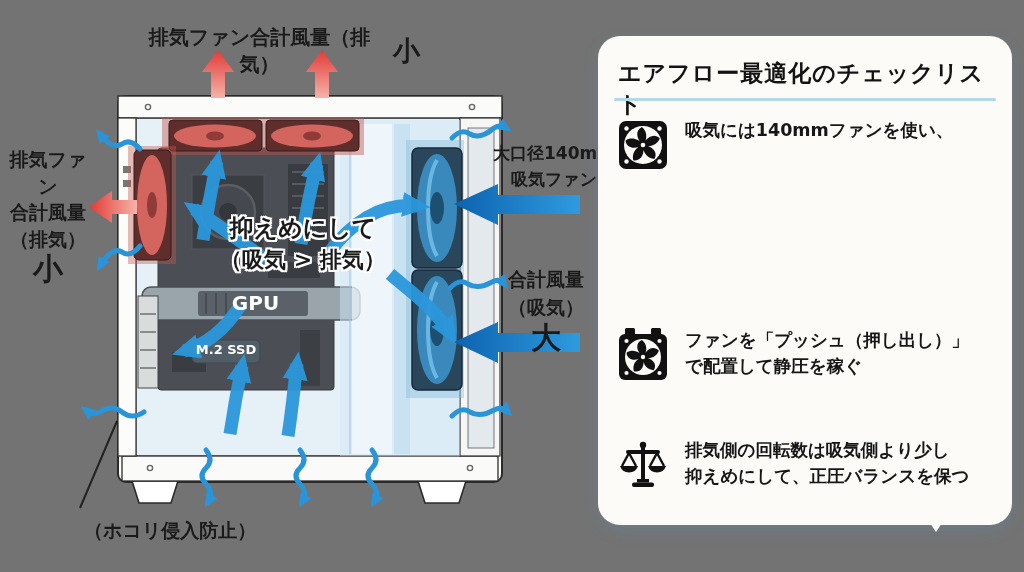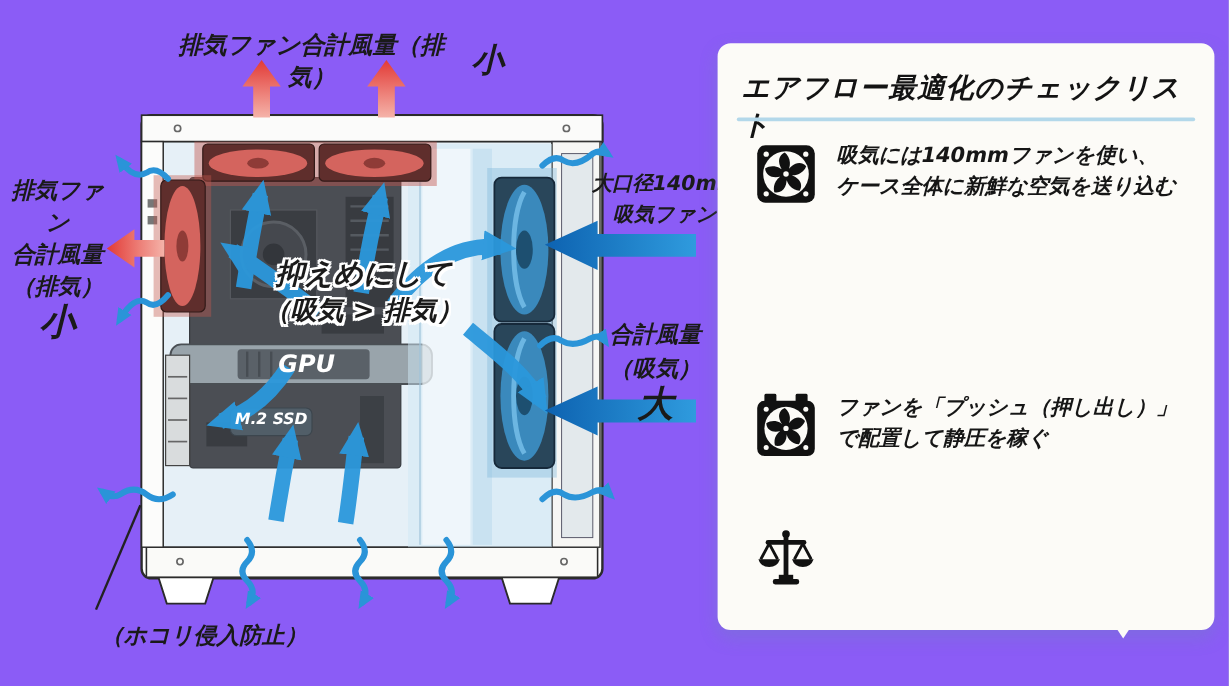--- a/index.html
+++ b/index.html
@@ -1,46 +1,45 @@
 <!DOCTYPE html>
 <html><head>
 <meta charset="utf-8">
 <style>
   html,body{margin:0;padding:0;background:#aebfce;}
   .stage{
     position:relative;width:1024px;height:572px;overflow:hidden;
-    background:#8b5cf6;
+    background:#737373;
     font-family:"DejaVu Sans","Liberation Sans",sans-serif;
     color:#1a1a1a;
-    font-style:italic;
   }
   .stage *{box-sizing:border-box;}
   .abs{position:absolute;}
   .lbl{font-weight:bold;color:#1a1a1a;text-align:center;}
   .lbl .big{font-size:30px;line-height:1.1;}
   .top-flow{left:132px;top:24px;width:288px;display:flex;align-items:center;justify-content:center;gap:6px;}
   .top-flow .txt{font-size:20px;}
   .top-flow .big{font-size:27px;}
   .rear-flow{left:4px;top:146px;width:88px;font-size:19px;line-height:1.4;}
   .front-fan-lbl{left:490px;top:141px;width:128px;font-size:17px;line-height:1.5;}
   .front-flow{left:498px;top:266px;width:96px;font-size:19px;line-height:1.45;}
   .pressure{left:188px;top:213px;width:230px;font-size:24px;line-height:1.32;
     text-shadow:-2px -2px 0 #fff,2px -2px 0 #fff,-2px 2px 0 #fff,2px 2px 0 #fff,0 -2px 0 #fff,0 2px 0 #fff,-2px 0 0 #fff,2px 0 0 #fff;}
   .pressure .l2{font-size:22px;}
   .bottom-note{left:84px;top:517px;font-size:19px;line-height:1.38;text-align:left;}
   .gpu-lbl{left:198px;top:291px;width:115px;text-align:center;font-size:20px;font-weight:bold;color:#fff;}
   .ssd-lbl{left:192px;top:342px;width:68px;text-align:center;font-size:13px;font-weight:bold;color:#fff;}
 
   
-  .panel{left:598px;top:36px;width:414px;height:489px;background:#fcfbf7;border-radius:11px;
+  .panel{left:598px;top:36px;width:414px;height:489px;background:#fcfbf7;border-radius:22px;
     box-shadow:0 6px 14px rgba(100,140,175,.30);}
   .panel-tail{left:928px;top:520px;width:0;height:0;border-left:8px solid transparent;border-right:8px solid transparent;border-top:12px solid #fcfbf7;}
   .panel-title{position:absolute;left:20px;top:22px;width:378px;font-size:23px;font-weight:bold;letter-spacing:1px;color:#131313;}
   .panel-rule{position:absolute;left:16px;top:62px;width:382px;height:3px;background:#b3d8ea;border-radius:2px;}
-  .item{position:absolute;left:30px;width:382px;display:flex;gap:13px;align-items:flex-start;}
+  .item{position:absolute;left:18px;width:382px;display:flex;gap:13px;align-items:flex-start;}
   .item .ic{flex:0 0 56px;padding-top:2px;}
   .item .tx{font-size:17.5px;font-weight:bold;line-height:26px;color:#161616;padding-top:1px;}
   .i1{top:80px;} .i2{top:180px;} .i3{top:290px;} .i4{top:400px;}
 </style>
 </head>
 <body>
 
 <div class="stage">
 
   <svg class="abs" style="left:0;top:0" width="1024" height="572" viewBox="0 0 1024 572" aria-hidden="true">
@@ -248,21 +247,20 @@
             <path d="M27,27 C20,21 19,12 26,9 C31,13 32,21 27,27Z" transform="rotate(144 27 27)"></path>
             <path d="M27,27 C20,21 19,12 26,9 C31,13 32,21 27,27Z" transform="rotate(216 27 27)"></path>
             <path d="M27,27 C20,21 19,12 26,9 C31,13 32,21 27,27Z" transform="rotate(288 27 27)"></path>
           </g>
           <circle cx="27" cy="27" r="5.5" fill="#111"></circle>
             <circle cx="27" cy="27" r="2.3" fill="#fcfbf7"></circle>
         </svg>
       </div>
       <div class="tx">
         <div>吸気には140mmファンを使い、</div>
-        <div>ケース全体に新鮮な空気を送り込む</div>
       </div>
     </div>
 
 
     <div class="item i3">
       <div class="ic">
         <svg width="54" height="54" viewBox="0 0 54 54">
           <rect x="9" y="0" width="10" height="8" rx="1.5" fill="#111"></rect>
           <rect x="35" y="0" width="10" height="8" rx="1.5" fill="#111"></rect>
           <rect x="3" y="6" width="48" height="46" rx="6" fill="#111"></rect>
@@ -295,17 +293,21 @@
           <rect x="25" y="8" width="4" height="34" fill="#111"></rect>
           <rect x="10" y="12" width="34" height="4" rx="2" fill="#111"></rect>
           <path d="M13,15 L6,28 M13,15 L20,28" stroke="#111" stroke-width="2.4" fill="none"></path>
           <path d="M4,28 A9.5,9.5 0 0 0 22,28 Z" fill="#111"></path>
           <path d="M41,15 L34,28 M41,15 L48,28" stroke="#111" stroke-width="2.4" fill="none"></path>
           <path d="M32,28 A9.5,9.5 0 0 0 50,28 Z" fill="#111"></path>
           <rect x="21" y="41" width="12" height="3.5" fill="#111"></rect>
           <rect x="16" y="44.5" width="22" height="4.5" rx="2" fill="#111"></rect>
         </svg>
       </div>
+      <div class="tx">
+        <div>排気側の回転数は吸気側より少し</div>
+        <div>抑えめにして、正圧バランスを保つ</div>
+      </div>
     </div>
   </div>
   <div class="abs panel-tail"></div>
 
 </div>
 
 </body></html>

